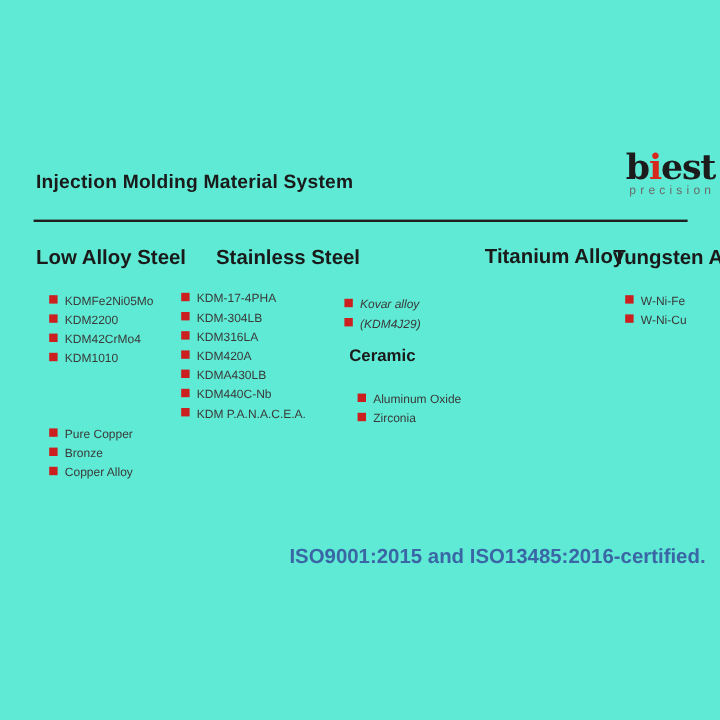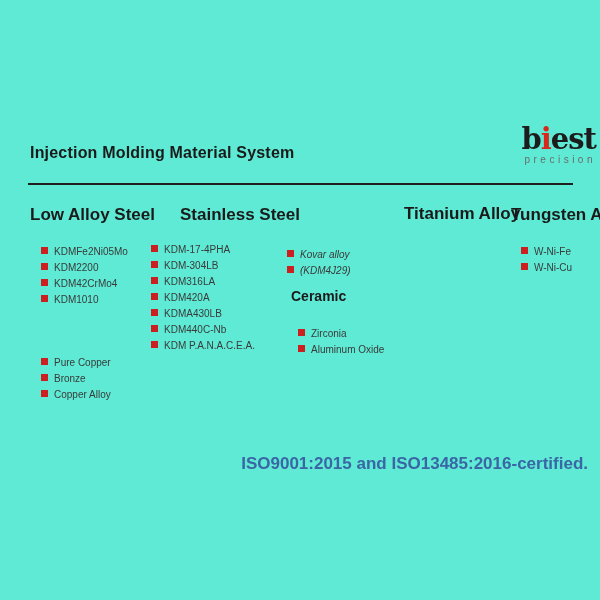--- a/index.html
+++ b/index.html
@@ -76,22 +76,22 @@
       <li><span class="bullet"></span><span>KDM420A</span></li>
       <li><span class="bullet"></span><span>KDMA430LB</span></li>
       <li><span class="bullet"></span><span>KDM440C-Nb</span></li>
       <li><span class="bullet"></span><span>KDM P.A.N.A.C.E.A.</span></li>
     </ul>
   <ul class="mat-list" style="left:276px;top:236px;font-style:italic;">
       <li><span class="bullet"></span><span>Kovar alloy</span></li>
       <li><span class="bullet"></span><span>(KDM4J29)</span></li>
     </ul>
   <ul class="mat-list" style="left:287px;top:315px;">
+      <li><span class="bullet"></span><span>Aluminum Oxide</span></li>
       <li><span class="bullet"></span><span>Zirconia</span></li>
-      <li><span class="bullet"></span><span>Aluminum Oxide</span></li>
     </ul>
   <ul class="mat-list" style="left:404px;top:233px;"></ul>
   <ul class="mat-list" style="left:510px;top:233px;">
       <li><span class="bullet"></span><span>W-Ni-Fe</span></li>
       <li><span class="bullet"></span><span>W-Ni-Cu</span></li>
     </ul>
 
   <p class="cert">ISO9001:2015 and ISO13485:2016-certified.</p>
 
 </div>

